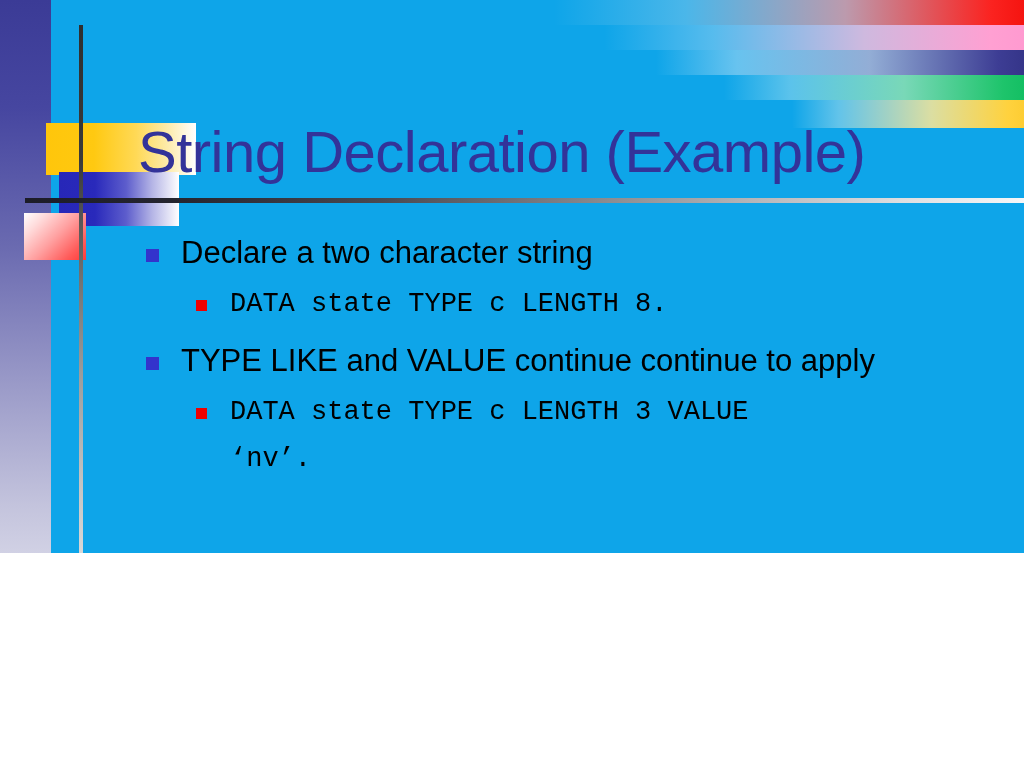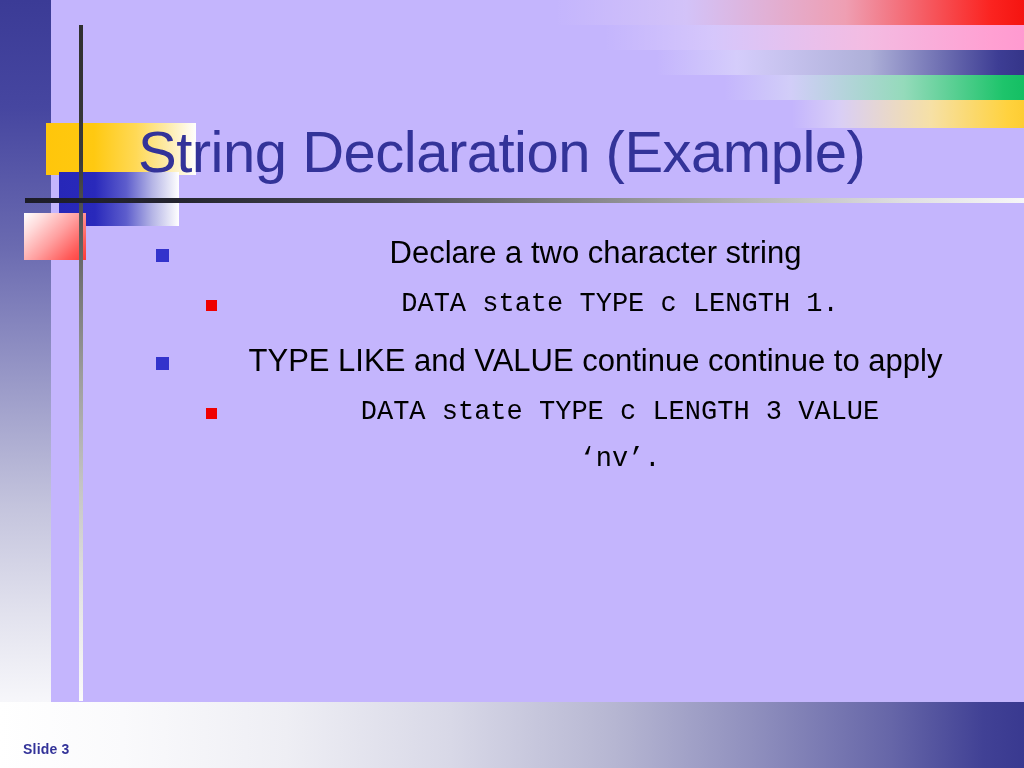--- a/index.html
+++ b/index.html
@@ -8,23 +8,23 @@
     padding: 0;
     background: #ffffff;
   }
   body {
     font-family: "Liberation Sans", sans-serif;
   }
 
   #slide {
     position: relative;
     width: 1024px;
-    height: 768px;
+    height: 553px;
     overflow: hidden;
-    background: #c4b5fd;
+    background: #0ea5e9;
   }
 
   
   .left-band {
     position: absolute;
     left: 0;
     top: 0;
     width: 51px;
     height: 768px;
     background: linear-gradient(to bottom,
@@ -129,24 +129,23 @@
     line-height: 68px;
     font-weight: normal;
     color: #333399;
     letter-spacing: -0.5px;
     white-space: nowrap;
   }
 
   
   .body-area {
     position: absolute;
-    left: 150px;
+    left: 140px;
     top: 228px;
     width: 850px;
-    text-align: center;
   }
 
   .bullet-l1 {
     position: relative;
     padding-left: 41px;
     margin: 0 0 4px 0;
     font-size: 31px;
     line-height: 49px;
     color: #000000;
   }
@@ -229,21 +228,21 @@
 
   <div class="body-area">
 
     <div class="bullet-l1">
       <span class="marker"></span>
       <span>Declare a two character string</span>
     </div>
 
     <div class="bullet-l2">
       <span class="marker"></span>
-      <span class="cont">DATA state TYPE c LENGTH 1.</span>
+      <span class="cont">DATA state TYPE c LENGTH 8.</span>
     </div>
 
     <div class="gap-a"></div>
 
     <div class="bullet-l1">
       <span class="marker"></span>
       <span>TYPE LIKE and VALUE continue continue to apply</span>
     </div>
 
     <div class="bullet-l2">

